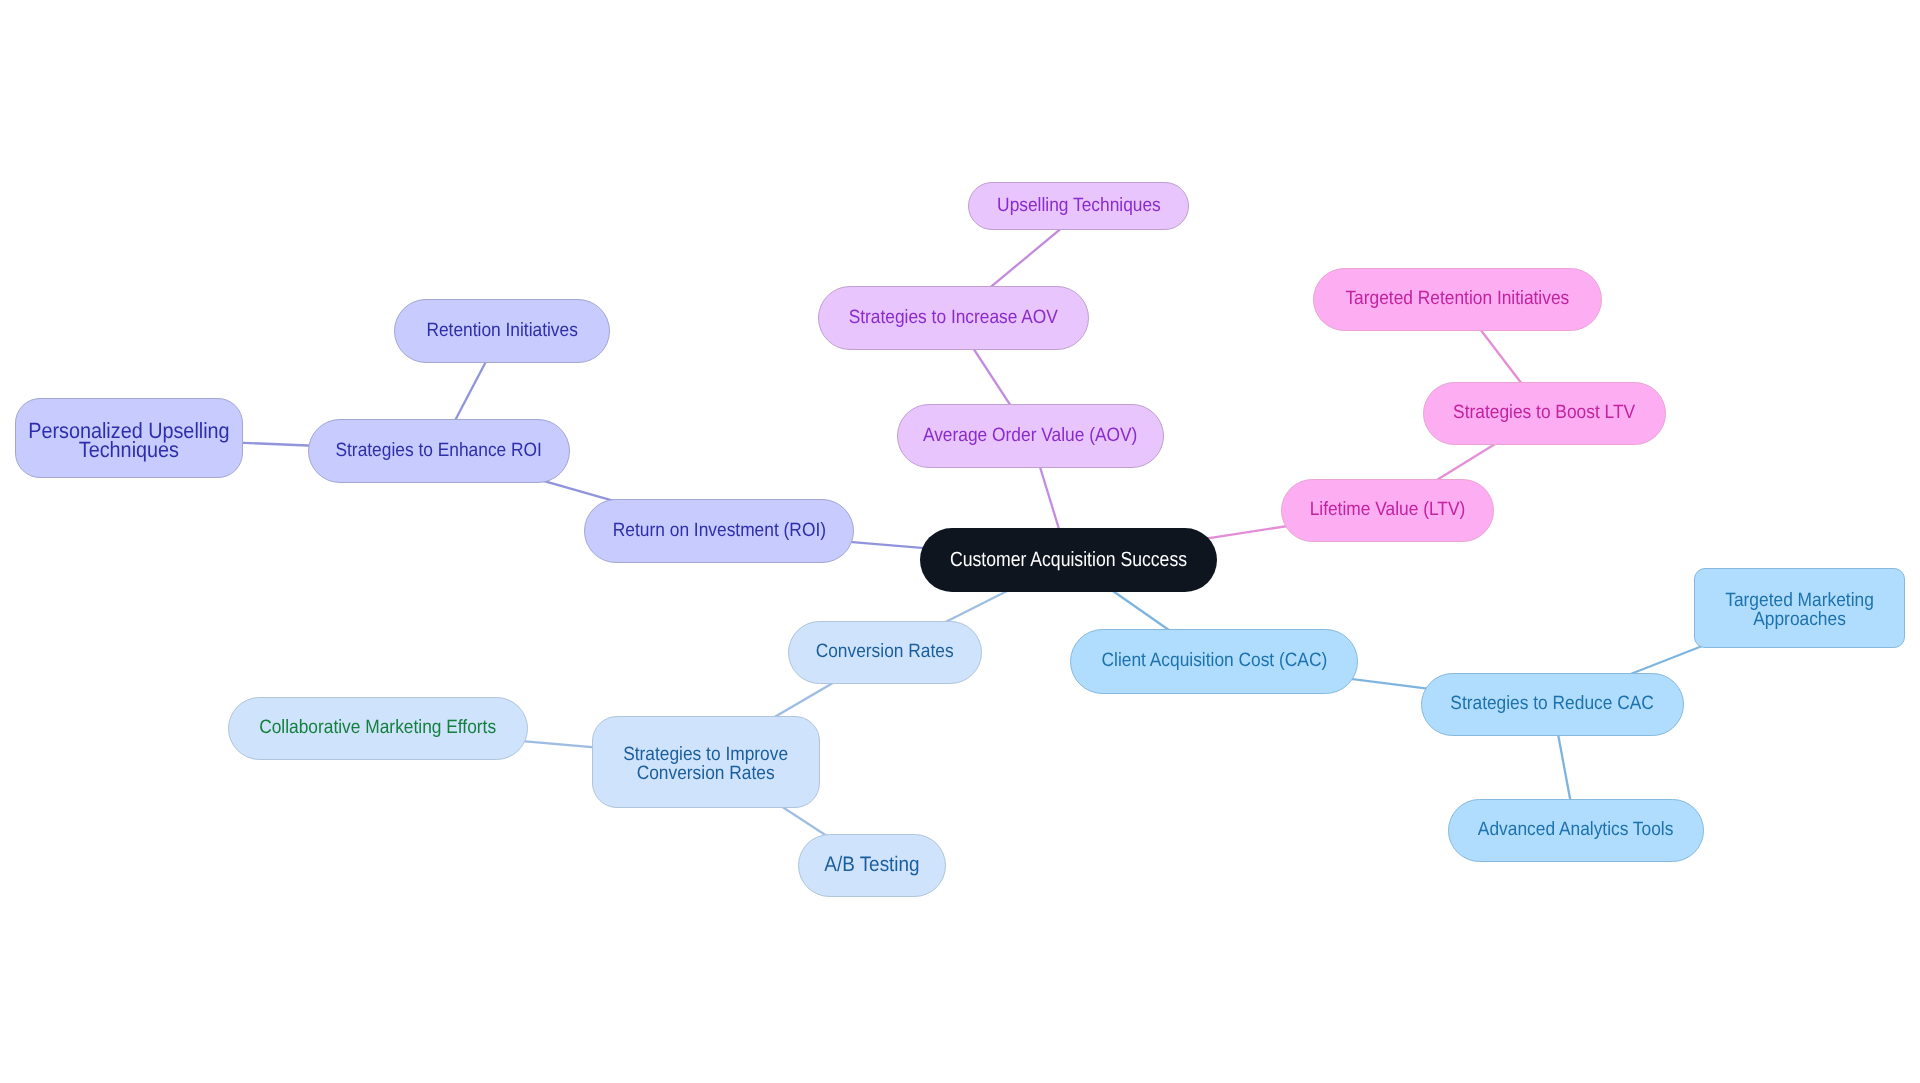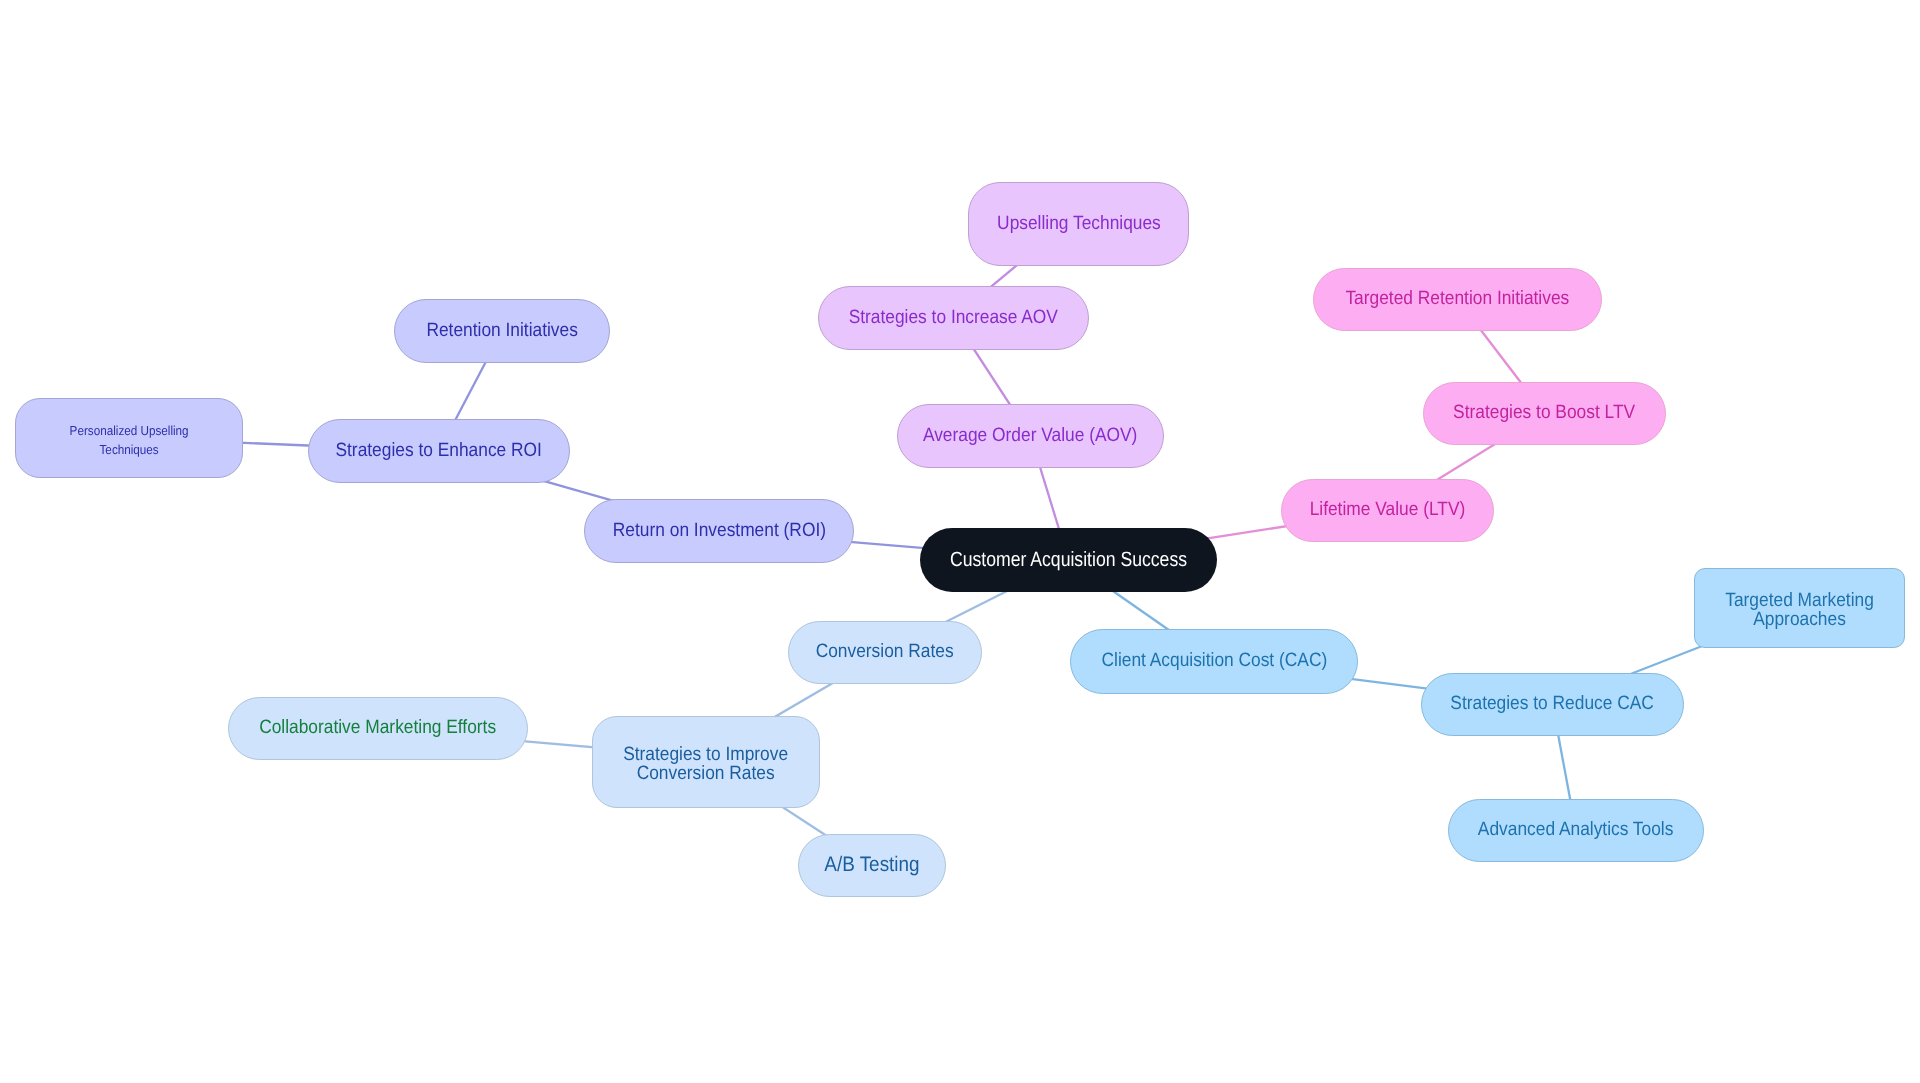--- a/index.html
+++ b/index.html
@@ -42,34 +42,34 @@
   <div id="nodes">
       <div class="node node-root" style="left: 920px; top: 528px; width: 297px; height: 64px; border-radius: 32px; background: rgb(14, 21, 30); border: none; color: rgb(255, 255, 255); font-size: 20.6px;">
         <span class="label" style="transform: scaleX(0.856) translateY(0px); line-height: 18.8px;">Customer Acquisition Success</span>
       </div>
       <div class="node node-periwinkle" style="left: 584px; top: 499px; width: 270px; height: 64px; border-radius: 32px; background: rgb(199, 203, 254); border: 1.6px solid rgb(163, 166, 211); color: rgb(46, 46, 171); font-size: 19.3px;">
         <span class="label" style="transform: scaleX(0.9) translateY(0px); line-height: 18.8px;">Return on Investment (ROI)</span>
       </div>
       <div class="node node-periwinkle" style="left: 308px; top: 419px; width: 262px; height: 64px; border-radius: 32px; background: rgb(199, 203, 254); border: 1.6px solid rgb(163, 166, 211); color: rgb(46, 46, 171); font-size: 19.3px;">
         <span class="label" style="transform: scaleX(0.9) translateY(0px); line-height: 18.8px;">Strategies to Enhance ROI</span>
       </div>
-      <div class="node node-periwinkle" style="left: 15px; top: 398px; width: 228px; height: 80px; border-radius: 25px; background: rgb(199, 203, 254); border: 1.6px solid rgb(163, 166, 211); color: rgb(46, 46, 171); font-size: 13px;">
+      <div class="node node-periwinkle" style="left: 15px; top: 398px; width: 228px; height: 80px; border-radius: 25px; background: rgb(199, 203, 254); border: 1.6px solid rgb(163, 166, 211); color: rgb(46, 46, 171); font-size: 22px;">
         <span class="label" style="transform: scaleX(0.9) translateY(3px); line-height: 18.8px;">Personalized Upselling
 Techniques</span>
       </div>
       <div class="node node-periwinkle" style="left: 394px; top: 299px; width: 216px; height: 64px; border-radius: 32px; background: rgb(199, 203, 254); border: 1.6px solid rgb(163, 166, 211); color: rgb(46, 46, 171); font-size: 19.3px;">
         <span class="label" style="transform: scaleX(0.9) translateY(0px); line-height: 18.8px;">Retention Initiatives</span>
       </div>
       <div class="node node-orchid" style="left: 897px; top: 404px; width: 267px; height: 64px; border-radius: 32px; background: rgb(232, 197, 253); border: 1.6px solid rgb(191, 160, 208); color: rgb(138, 43, 205); font-size: 19.3px;">
         <span class="label" style="transform: scaleX(0.9) translateY(0px); line-height: 18.8px;">Average Order Value (AOV)</span>
       </div>
       <div class="node node-orchid" style="left: 818px; top: 286px; width: 271px; height: 64px; border-radius: 32px; background: rgb(232, 197, 253); border: 1.6px solid rgb(191, 160, 208); color: rgb(138, 43, 205); font-size: 19.3px;">
         <span class="label" style="transform: scaleX(0.9) translateY(0px); line-height: 18.8px;">Strategies to Increase AOV</span>
       </div>
-      <div class="node node-orchid" style="left: 968px; top: 182px; width: 221px; height: 84px; border-radius: 32px; background: rgb(232, 197, 253); border: 1.6px solid rgb(191, 160, 208); color: rgb(138, 43, 205); font-size: 19.3px;">
+      <div class="node node-orchid" style="left: 968px; top: 182px; width: 221px; height: 48px; border-radius: 32px; background: rgb(232, 197, 253); border: 1.6px solid rgb(191, 160, 208); color: rgb(138, 43, 205); font-size: 19.3px;">
         <span class="label" style="transform: scaleX(0.9) translateY(0px); line-height: 18.8px;">Upselling Techniques</span>
       </div>
       <div class="node node-pink" style="left: 1281px; top: 479px; width: 213px; height: 63px; border-radius: 31.5px; background: rgb(253, 174, 242); border: 1.6px solid rgb(233, 164, 211); color: rgb(194, 34, 158); font-size: 19.3px;">
         <span class="label" style="transform: scaleX(0.9) translateY(0px); line-height: 18.8px;">Lifetime Value (LTV)</span>
       </div>
       <div class="node node-pink" style="left: 1423px; top: 382px; width: 243px; height: 63px; border-radius: 31.5px; background: rgb(253, 174, 242); border: 1.6px solid rgb(233, 164, 211); color: rgb(194, 34, 158); font-size: 19.3px;">
         <span class="label" style="transform: scaleX(0.9) translateY(0px); line-height: 18.8px;">Strategies to Boost LTV</span>
       </div>
       <div class="node node-pink" style="left: 1313px; top: 268px; width: 289px; height: 63px; border-radius: 31.5px; background: rgb(253, 174, 242); border: 1.6px solid rgb(233, 164, 211); color: rgb(194, 34, 158); font-size: 19.3px;">
         <span class="label" style="transform: scaleX(0.9) translateY(0px); line-height: 18.8px;">Targeted Retention Initiatives</span>

